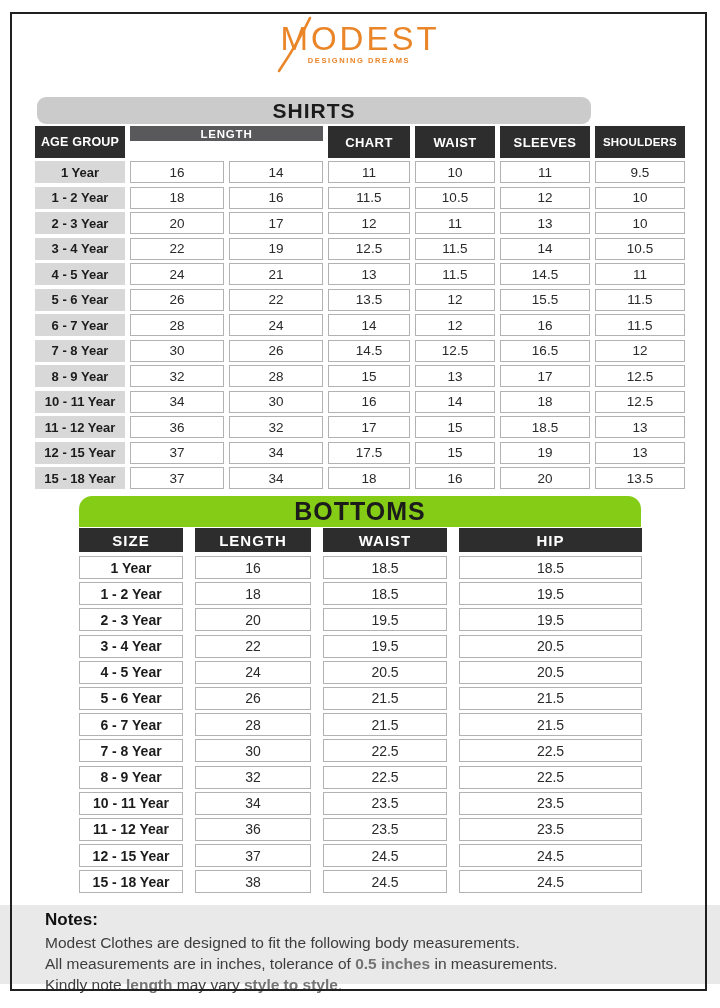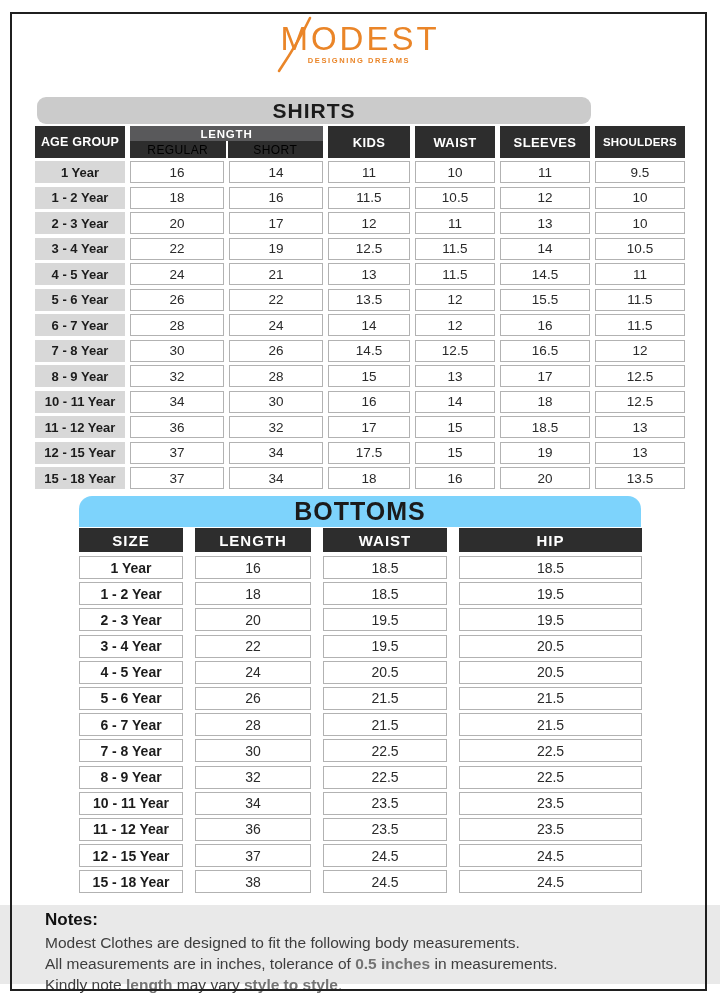--- a/index.html
+++ b/index.html
@@ -24,21 +24,21 @@
   .m-swoosh{position:absolute;left:-6px;top:-7px;width:42px;height:58px;overflow:visible;}
   .tagline{display:block;font-size:7.5px;font-weight:700;letter-spacing:1.6px;color:#ea8528;
     margin-top:1px;padding-right:2px;}
   .page-title{position:absolute;left:0;right:0;top:64px;text-align:center;
     font-size:28px;font-weight:500;letter-spacing:1.5px;color:#242424;}
 
   
   .shirts-bar{position:absolute;left:37px;top:97px;width:554px;height:27px;background:#cbcbcb;
     border-radius:9px;display:flex;align-items:center;justify-content:center;
     font-size:21px;font-weight:800;letter-spacing:1px;color:#1b1b1b;}
-  .bottoms-bar{position:absolute;left:79px;top:496px;width:562px;height:31px;background:#7dd3fc;
+  .bottoms-bar{position:absolute;left:79px;top:496px;width:562px;height:31px;background:#84cc16;
     border-radius:13px 13px 0 0;display:flex;align-items:center;justify-content:center;
     font-size:25px;font-weight:800;letter-spacing:1px;color:#1b1b1b;}
 
   
   .shirts-head{position:absolute;left:35px;top:126px;width:574px;display:grid;
     grid-template-columns:90px 94px 94px 82px 80px 90px 90px;grid-template-rows:15px 17px;column-gap:5px;}
   .sh{background:#2d2d2d;color:#fff;font-weight:700;display:flex;align-items:center;justify-content:center;}
   .age-h{grid-column:1;grid-row:1/3;font-size:12.5px;letter-spacing:.2px;}
   .len-h{grid-column:2/4;grid-row:1;background:#59595b;font-size:11.5px;letter-spacing:.8px;}
   .rs-h{grid-column:2/4;grid-row:2;display:grid;grid-template-columns:1fr 1fr;column-gap:2px;background:transparent;}
@@ -88,25 +88,21 @@
       <span class="logo-word">MODEST</span>
       <span class="tagline">DESIGNING DREAMS</span>
     </span>
   </div>
 
   <div class="shirts-bar">SHIRTS</div>
 
   <div class="shirts-head">
     <div class="sh age-h">AGE GROUP</div>
     <div class="sh len-h">LENGTH</div>
-    <div class="rs-h">
-      <div>REGULAR</div>
-      <div>SHORT</div>
-    </div>
-    <div class="sh c4">KIDS</div>
+    <div class="sh c4">CHART</div>
     <div class="sh c5">WAIST</div>
     <div class="sh c6">SLEEVES</div>
     <div class="sh c7">SHOULDERS</div>
   </div>
 
   <div class="shirts-rows">
       <div class="cell age">1 Year</div>
       <div class="cell">16</div>
       <div class="cell">14</div>
       <div class="cell">11</div>

